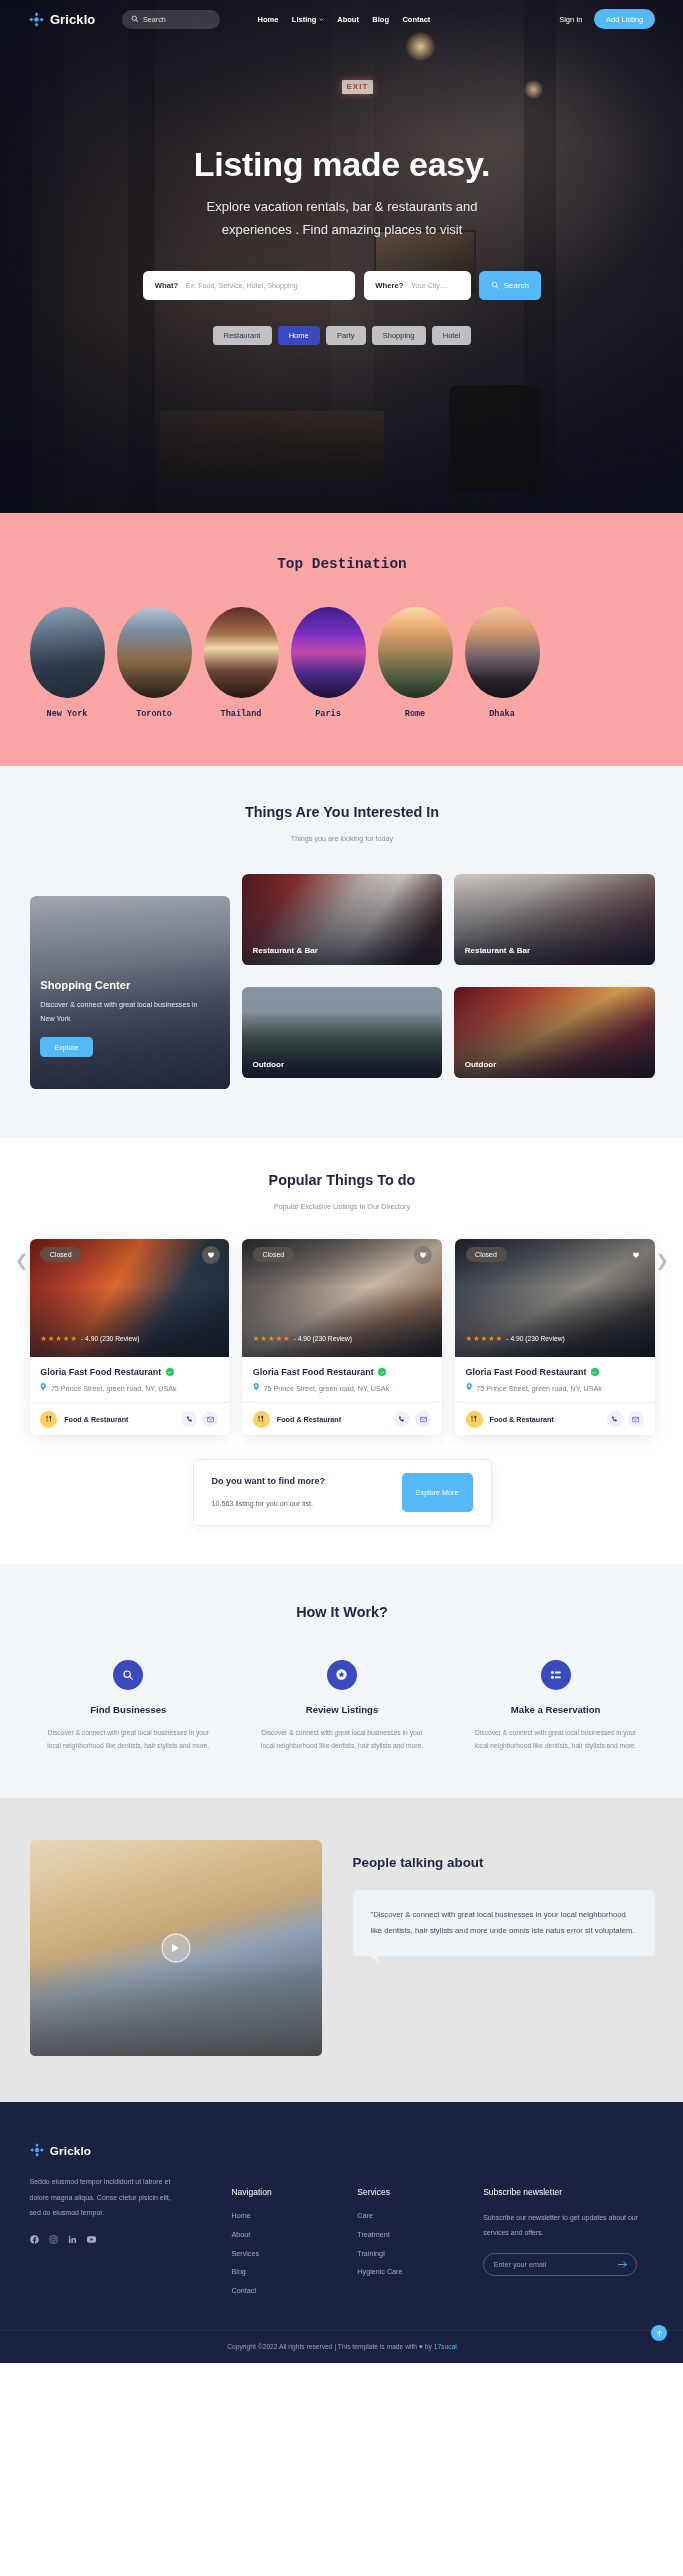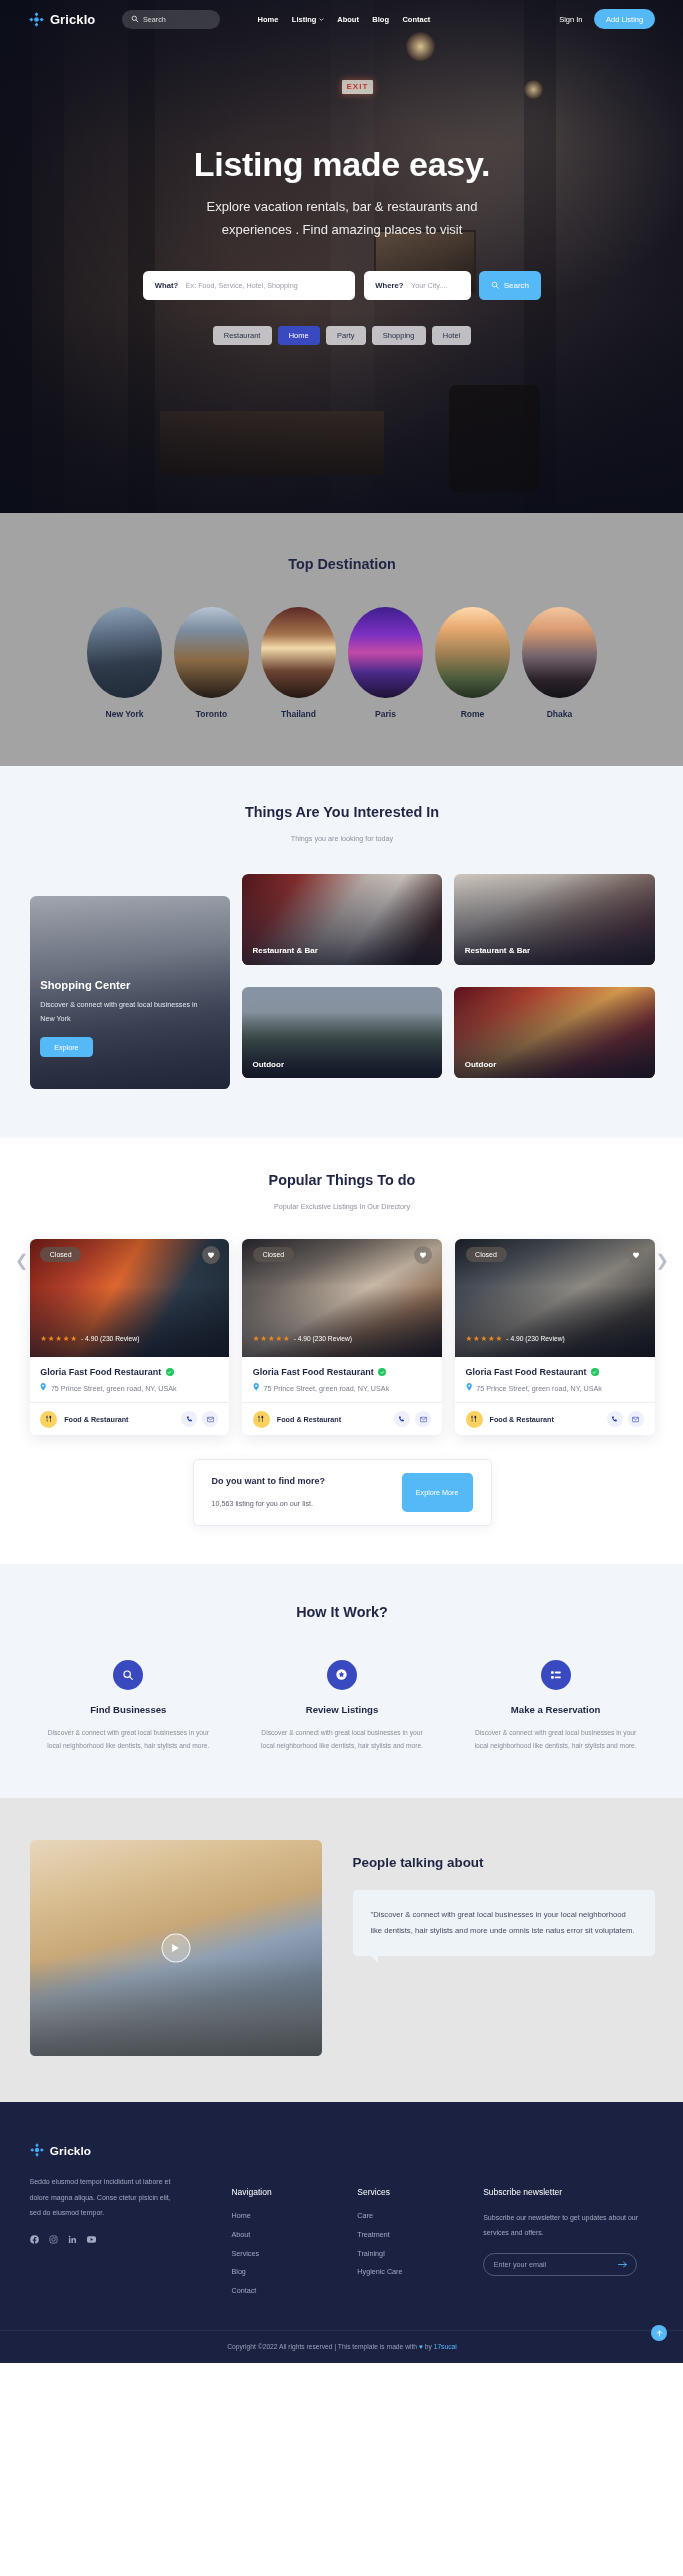--- a/index.html
+++ b/index.html
@@ -130,22 +130,22 @@
     border:none; cursor:pointer; font-family:inherit;
     padding:4.8px 11.2px; border-radius:3.7px; font-size:7.5px;
   }
   .chip.active { background:#3949c0; color:#fff; }
 
   
   .sec-title { text-align:center; font-size:14.4px; font-weight:700; color:#1f2544; }
   .sec-sub { text-align:center; font-size:7.2px; color:#8e909e; margin-top:14px; font-weight:300;}
 
   
-  .destinations { padding:43px 0 47px; background:#a3a3a3; }
-  .dest-grid { display:flex; justify-content:center; gap:12px; margin-top:35px; }
+  .destinations { padding:43px 0 47px; background:#fca5a5;font-family:Liberation Mono, monospace; }
+  .dest-grid { display:flex; gap:12px; margin-top:35px; }
   .dest { width:75px; text-align:center; }
   .dest-img {
     width:75px; height:91px; border-radius:37px/45px; overflow:hidden;
     position:relative;
   }
   .dest-name { margin-top:10.7px; font-size:8.5px; font-weight:700; color:#1f2544; }
   .d1{background:linear-gradient(175deg,#8fa4b8 0%,#5d6f84 30%,#2f3a4a 62%,#202a38 100%);}
   .d2{background:linear-gradient(180deg,#b6c4d2 0%,#7b8ca0 26%,#8a6a45 58%,#241c18 100%);}
   .d3{background:linear-gradient(180deg,#5c2a27 0%,#a3714b 30%,#f2d9a8 45%,#6d4434 70%,#241713 100%);}
   .d4{background:linear-gradient(180deg,#3e1f8e 0%,#7b2fc0 30%,#c24aa8 50%,#4a2a8a 72%,#1d1233 100%);}

